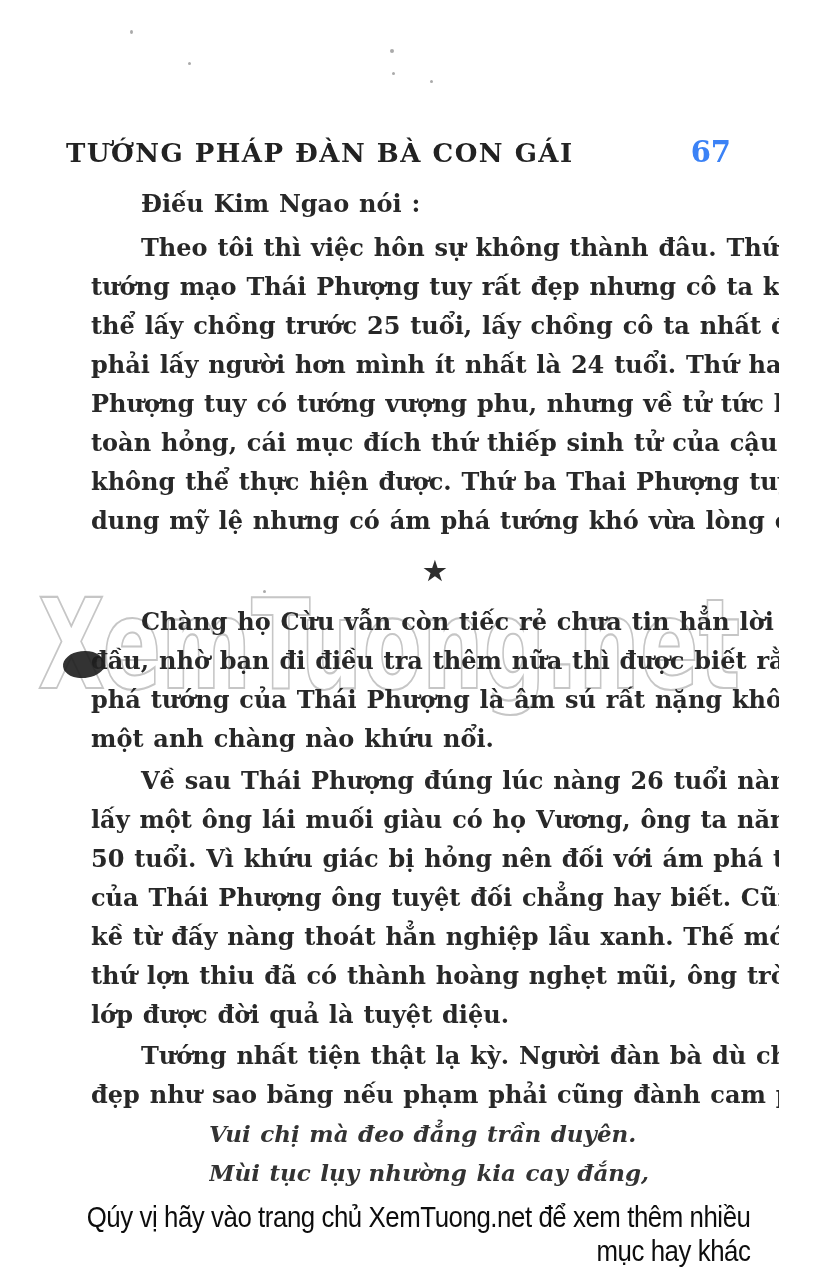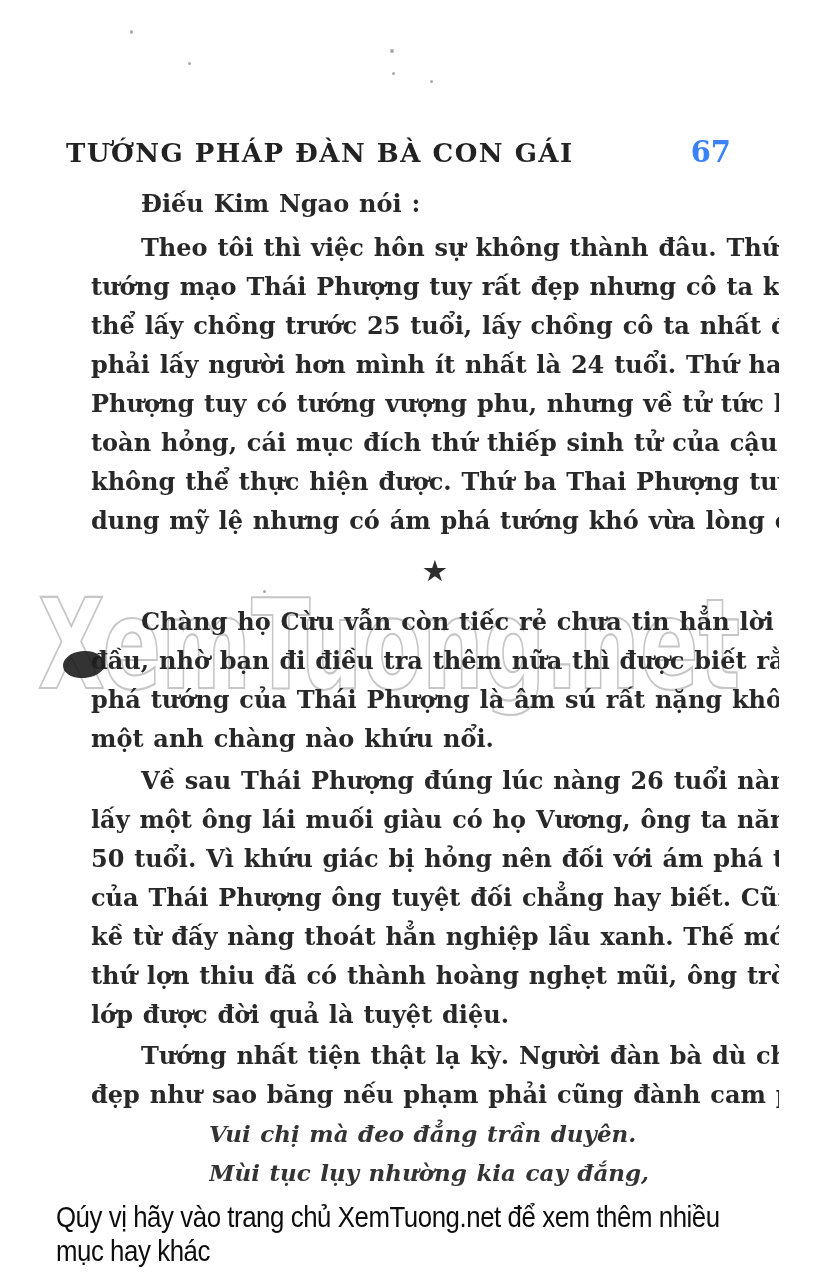--- a/index.html
+++ b/index.html
@@ -55,22 +55,22 @@
     transform:rotate(-7deg);
   }
   .blob:after{
     content:"";position:absolute;left:30px;top:12px;width:12px;height:10px;
     background:#222;border-radius:50%;
   }
   
   .speck{position:absolute;background:#7d7d7d;border-radius:50%;opacity:.65;z-index:1;}
   
   .footer{
-    position:absolute;left:0;right:16px;bottom:9px;z-index:3;
-    text-align:left;
+    position:absolute;left:0;right:8px;bottom:9px;z-index:3;
+    text-align:right;
     font-family:"Liberation Sans", sans-serif;
     font-size:30px;color:#0d0d0d;letter-spacing:-0.5px;
   }
   .footer .squeeze{display:inline-block;transform:scaleX(0.86);transform-origin:center;}
 </style>
 </head>
 <body>
 
 <div class="page">
 

